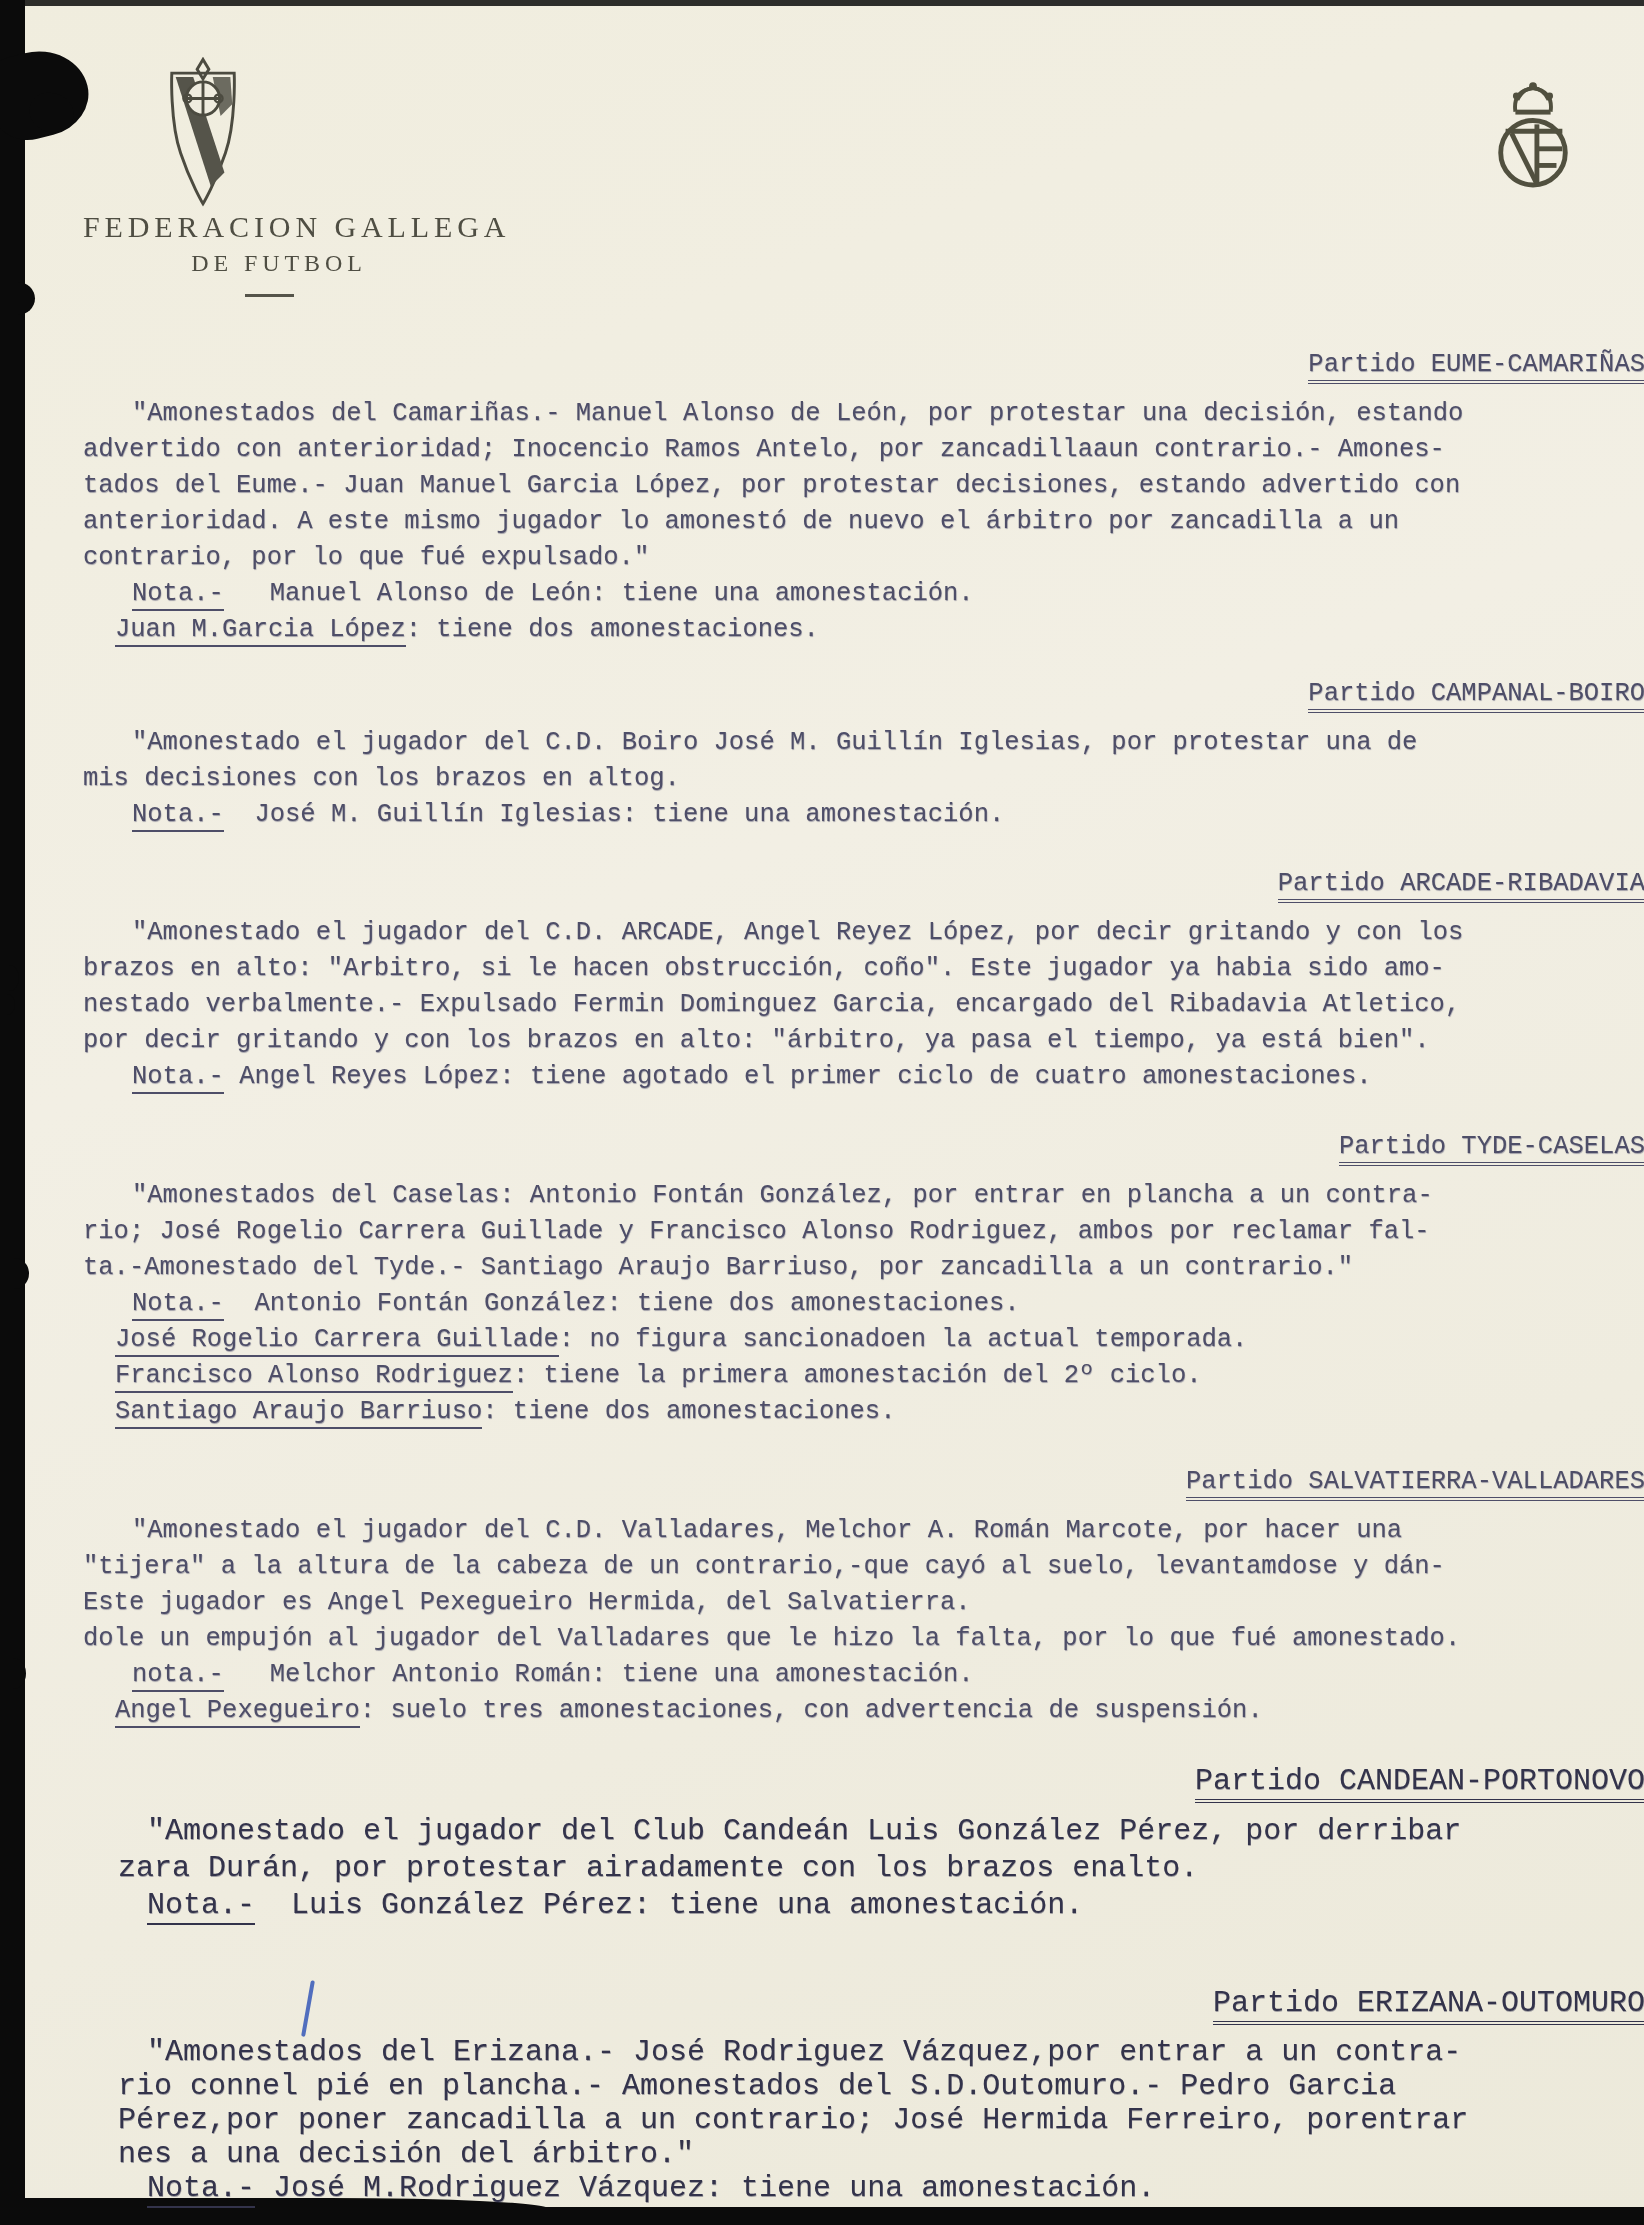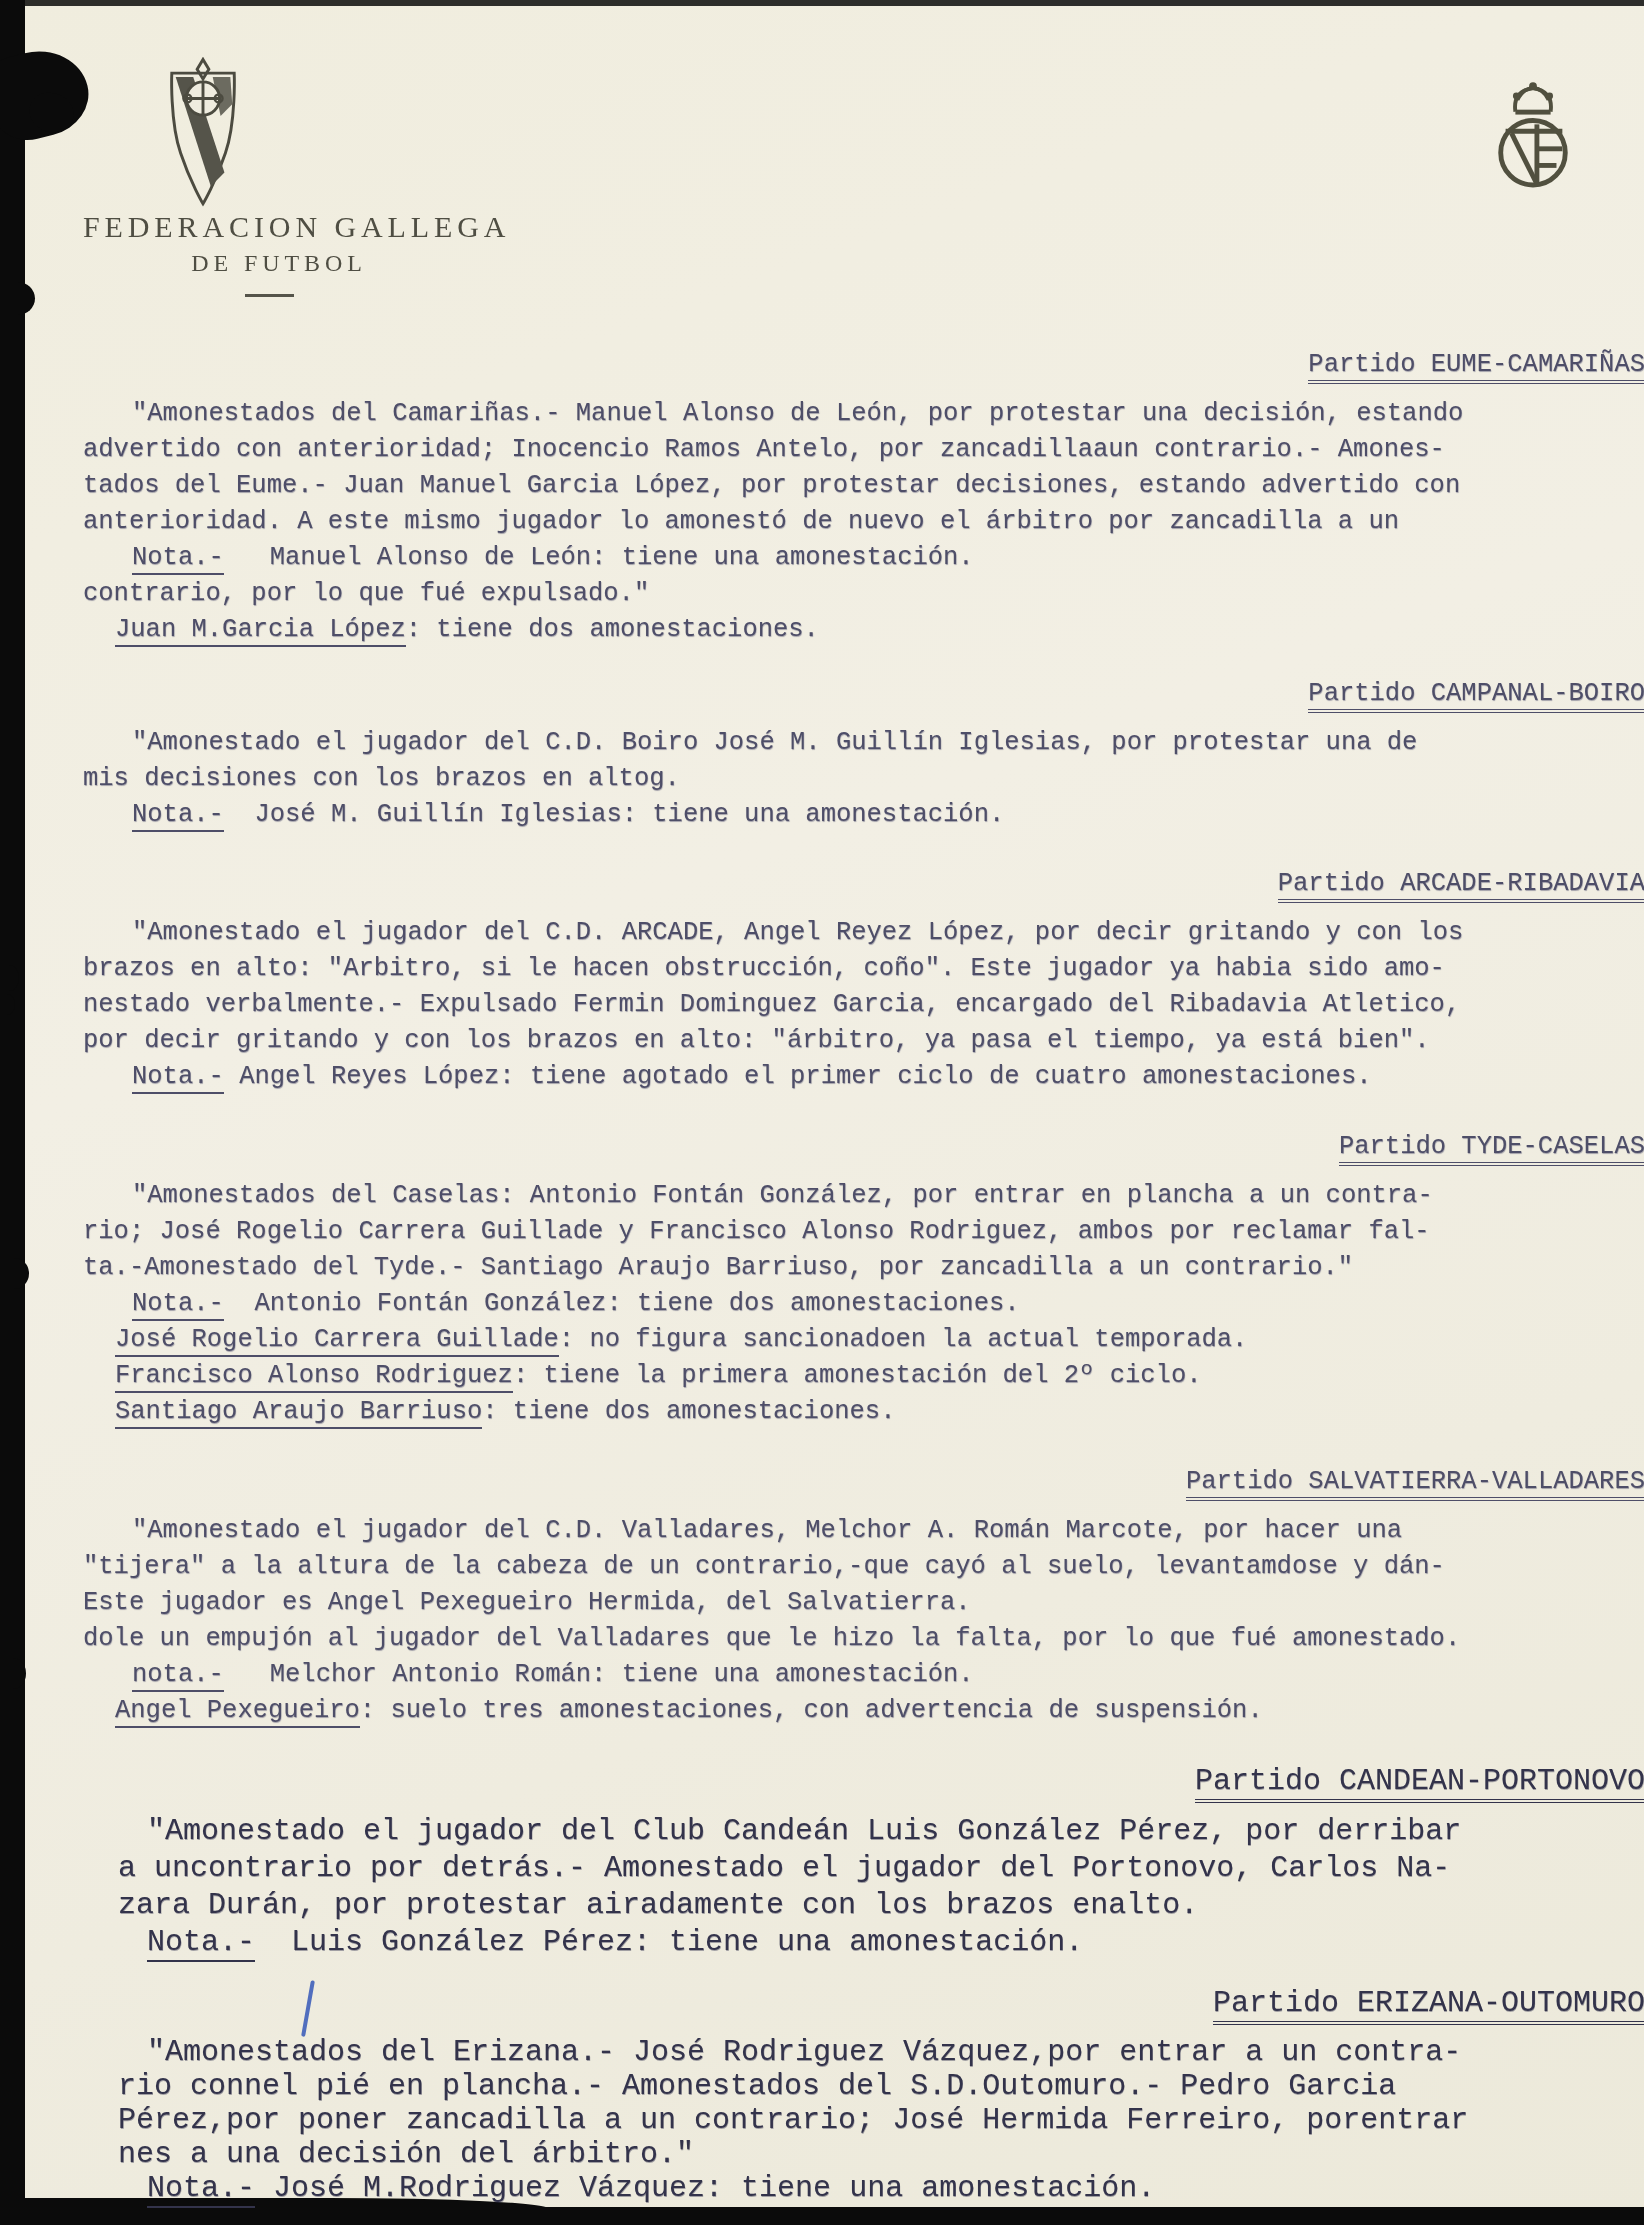--- a/index.html
+++ b/index.html
@@ -108,22 +108,22 @@
       </g>
     </svg>
   </div>
 
   <div class="sec" style="top:345px">
     <h2 class="title"><span>Partido EUME-CAMARIÑAS</span></h2>
     <div class="line ind">"Amonestados del Camariñas.- Manuel Alonso de León, por protestar una decisión, estando</div>
     <div class="line">advertido con anterioridad; Inocencio Ramos Antelo, por zancadillaaun contrario.- Amones-</div>
     <div class="line">tados del Eume.- Juan Manuel Garcia López, por protestar decisiones, estando advertido con</div>
     <div class="line">anterioridad. A este mismo jugador lo amonestó de nuevo el árbitro por zancadilla a un</div>
+    <div class="line">contrario, por lo que fué expulsado."</div>
     <div class="line ind"><span class="u">Nota.-</span><span>   Manuel Alonso de León: tiene una amonestación.</span></div>
-    <div class="line">contrario, por lo que fué expulsado."</div>
     <div class="line ind2"><span class="u">Juan M.Garcia López</span><span>: tiene dos amonestaciones.</span></div>
   </div>
 
   <div class="sec" style="top:674px">
     <h2 class="title"><span>Partido CAMPANAL-BOIRO</span></h2>
     <div class="line ind">"Amonestado el jugador del C.D. Boiro José M. Guillín Iglesias, por protestar una de</div>
     <div class="line">mis decisiones con los brazos en altog.</div>
     <div class="line ind"><span class="u">Nota.-</span><span>  José M. Guillín Iglesias: tiene una amonestación.</span></div>
   </div>
 
@@ -153,21 +153,20 @@
     <div class="line">"tijera" a la altura de la cabeza de un contrario,-que cayó al suelo, levantamdose y dán-</div>
     <div class="line">Este jugador es Angel Pexegueiro Hermida, del Salvatierra.</div>
     <div class="line">dole un empujón al jugador del Valladares que le hizo la falta, por lo que fué amonestado.</div>
     <div class="line ind"><span class="u">nota.-</span><span>   Melchor Antonio Román: tiene una amonestación.</span></div>
     <div class="line ind2"><span class="u">Angel Pexegueiro</span><span>: suelo tres amonestaciones, con advertencia de suspensión.</span></div>
   </div>
 
   <div class="sec sec-alt" style="top:1762px">
     <h2 class="title"><span>Partido CANDEAN-PORTONOVO</span></h2>
     <div class="line ind">"Amonestado el jugador del Club Candeán Luis González Pérez, por derribar</div>
-    <div class="line">a uncontrario por detrás.- Amonestado el jugador del Portonovo, Carlos Na-</div>
     <div class="line">zara Durán, por protestar airadamente con los brazos enalto.</div>
     <div class="line ind"><span class="u">Nota.-</span><span>  Luis González Pérez: tiene una amonestación.</span></div>
   </div>
 
   <div class="sec sec-alt sec-tight" style="top:1984px">
     <h2 class="title"><span>Partido ERIZANA-OUTOMURO</span></h2>
     <div class="line ind">"Amonestados del Erizana.- José Rodriguez Vázquez,por entrar a un contra-</div>
     <div class="line">rio connel pié en plancha.- Amonestados del S.D.Outomuro.- Pedro Garcia</div>
     <div class="line">Pérez,por poner zancadilla a un contrario; José Hermida Ferreiro, porentrar</div>
     <div class="line">nes a una decisión del árbitro."</div>

